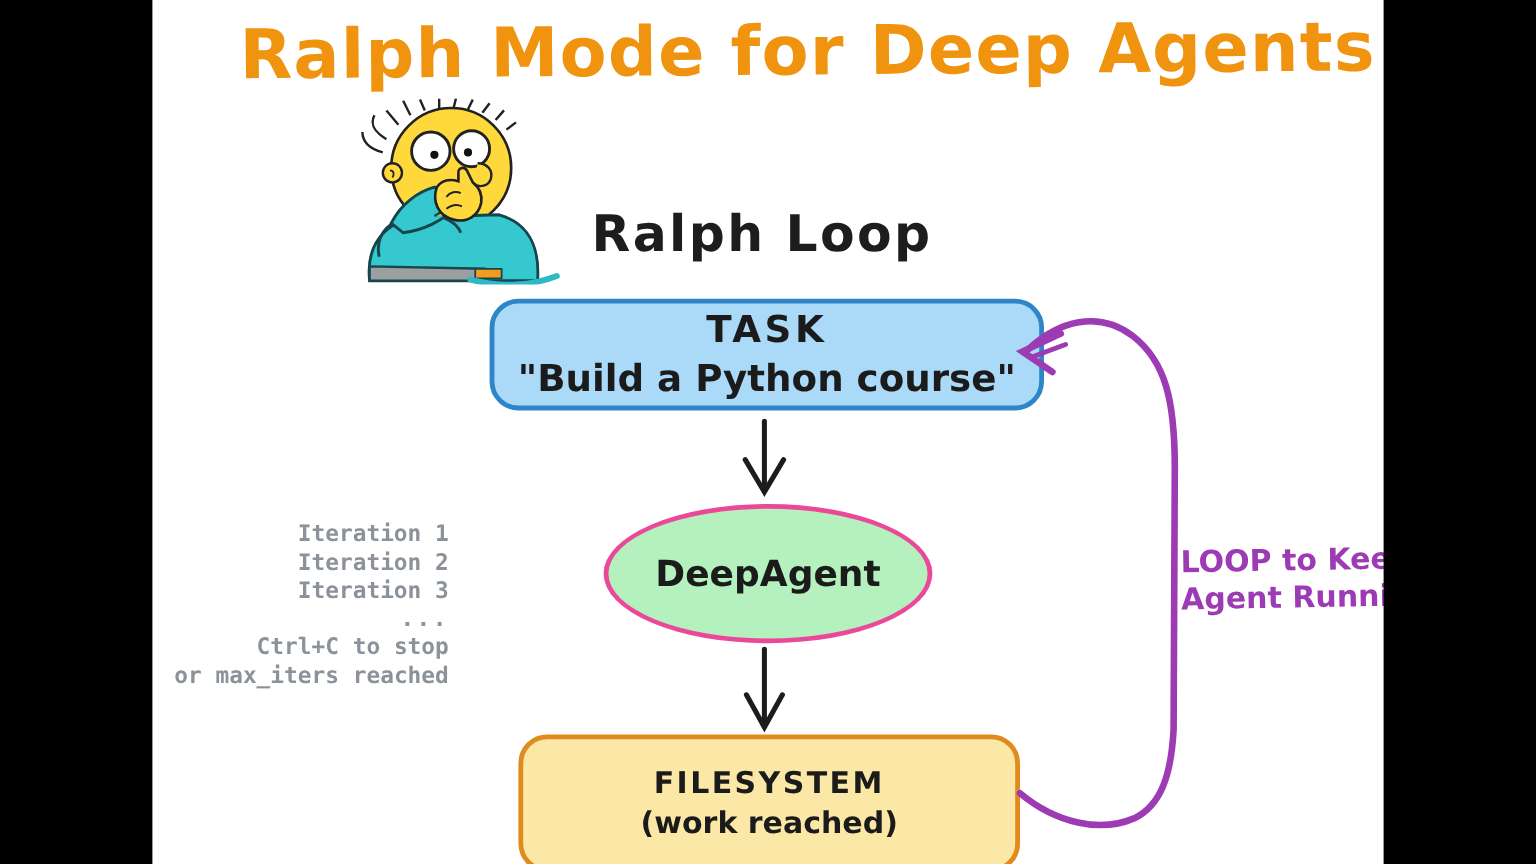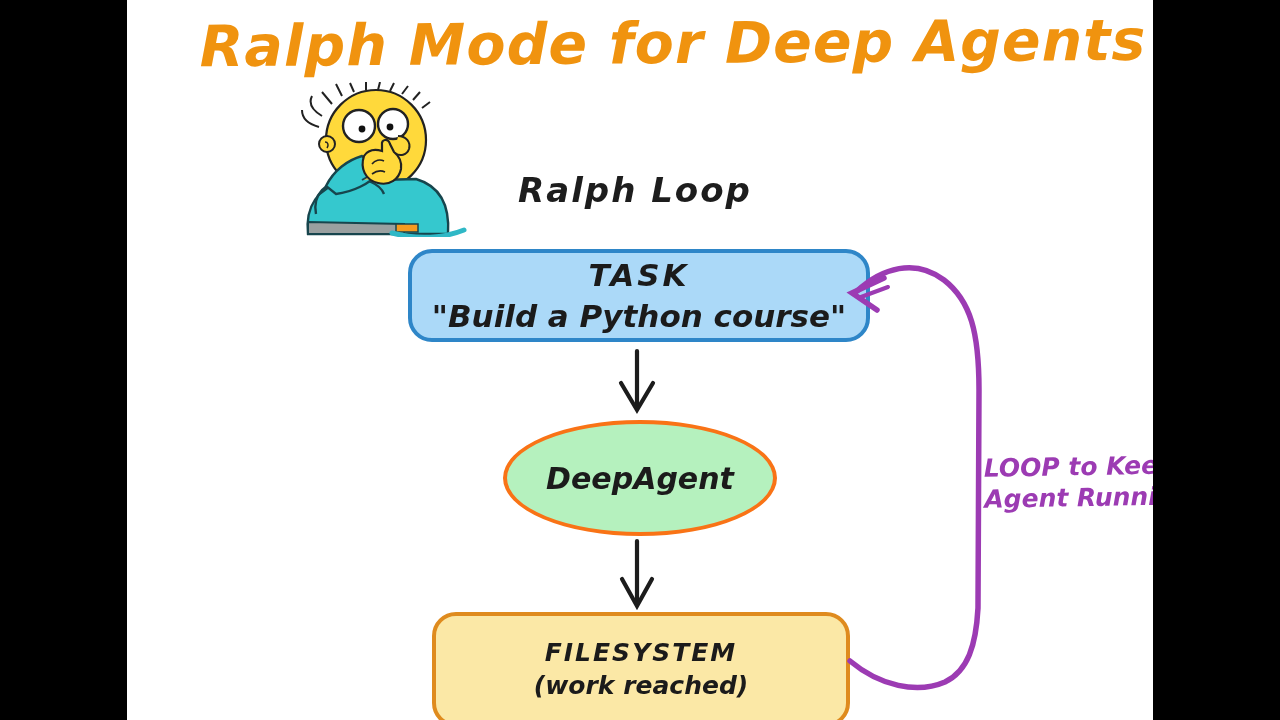--- a/index.html
+++ b/index.html
@@ -3,60 +3,59 @@
 <meta charset="utf-8">
 <style>
   * { margin: 0; padding: 0; box-sizing: border-box; }
   html, body { background: #000; }
   #stage {
     position: relative;
     width: 1280px; height: 720px;
     background: #ffffff;
     overflow: hidden;
     font-family: "DejaVu Sans", sans-serif;
-    font-style: italic;
   }
   .letterbox {
     position: absolute; top: 0; height: 720px; width: 127px;
     background: #000; z-index: 9;
   }
   .letterbox.left { left: 0; }
   .letterbox.right { left: 1153px; }
 
   .main-title {
     position: absolute; left: 160px; top: 10px; width: 1026px;
     text-align: center;
     font-size: 57px; font-weight: bold; letter-spacing: 1px;
     color: #F0930F;
     transform: rotate(-0.4deg);
     white-space: nowrap;
   }
   .loop-heading {
     position: absolute; left: 435px; top: 170px; width: 400px;
     text-align: center;
-    font-size: 34px; font-weight: bold; letter-spacing: 2px;
+    font-size: 42px; font-weight: bold; letter-spacing: 2px;
     color: #1d1d1d;
   }
 
   .node {
     position: absolute;
     display: flex; flex-direction: column;
     align-items: center; justify-content: center;
     text-align: center; color: #1b1b1b; font-weight: bold;
     line-height: 1.3;
   }
   .task-box {
     left: 408px; top: 249px; width: 462px; height: 93px;
     background: #ABD9F8; border: 4px solid #2E86C8; border-radius: 24px;
     font-size: 31px;
   }
   .task-box .node-title { letter-spacing: 3px; }
   .agent-ellipse {
     left: 503px; top: 420px; width: 274px; height: 116px;
-    background: #B5F1BE; border: 4px solid #f97316; border-radius: 50%;
+    background: #B5F1BE; border: 4px solid #ec4899; border-radius: 50%;
     font-size: 30px;
   }
   .filesystem-box {
     left: 432px; top: 612px; width: 418px; height: 115px;
     background: #FBE8A6; border: 4px solid #DF8B1E; border-radius: 24px;
     font-size: 25px;
   }
   .filesystem-box .node-title { letter-spacing: 2px; }
 
   .side-note {
@@ -152,20 +151,28 @@
       <path d="M622,579 L637,606 L652,579"></path>
     </g>
 
     <g stroke="#9C3BB3" stroke-width="5.5" fill="none" stroke-linecap="round">
       <path d="M850,661 C880,686 917,694 945,682 C968,671 976,645 978,608 L979,390 C979,333 971,301 944,280 C915,258 882,268 857,291"></path>
       <path d="M884,278 L852,293 L877,310"></path>
       <path d="M888,287 L861,297" stroke-width="4"></path>
     </g>
   </svg>
 
+  <div class="side-note">
+    <div>Iteration 1</div>
+    <div>Iteration 2</div>
+    <div>Iteration 3</div>
+    <div class="gap">...</div>
+    <div>Ctrl+C to stop</div>
+    <div>or max_iters reached</div>
+  </div>
 
   <div class="loop-label">
     <div>LOOP to Keep</div>
     <div>Agent Running</div>
   </div>
 
   <div class="letterbox left"></div>
   <div class="letterbox right"></div>
 
 </div>

